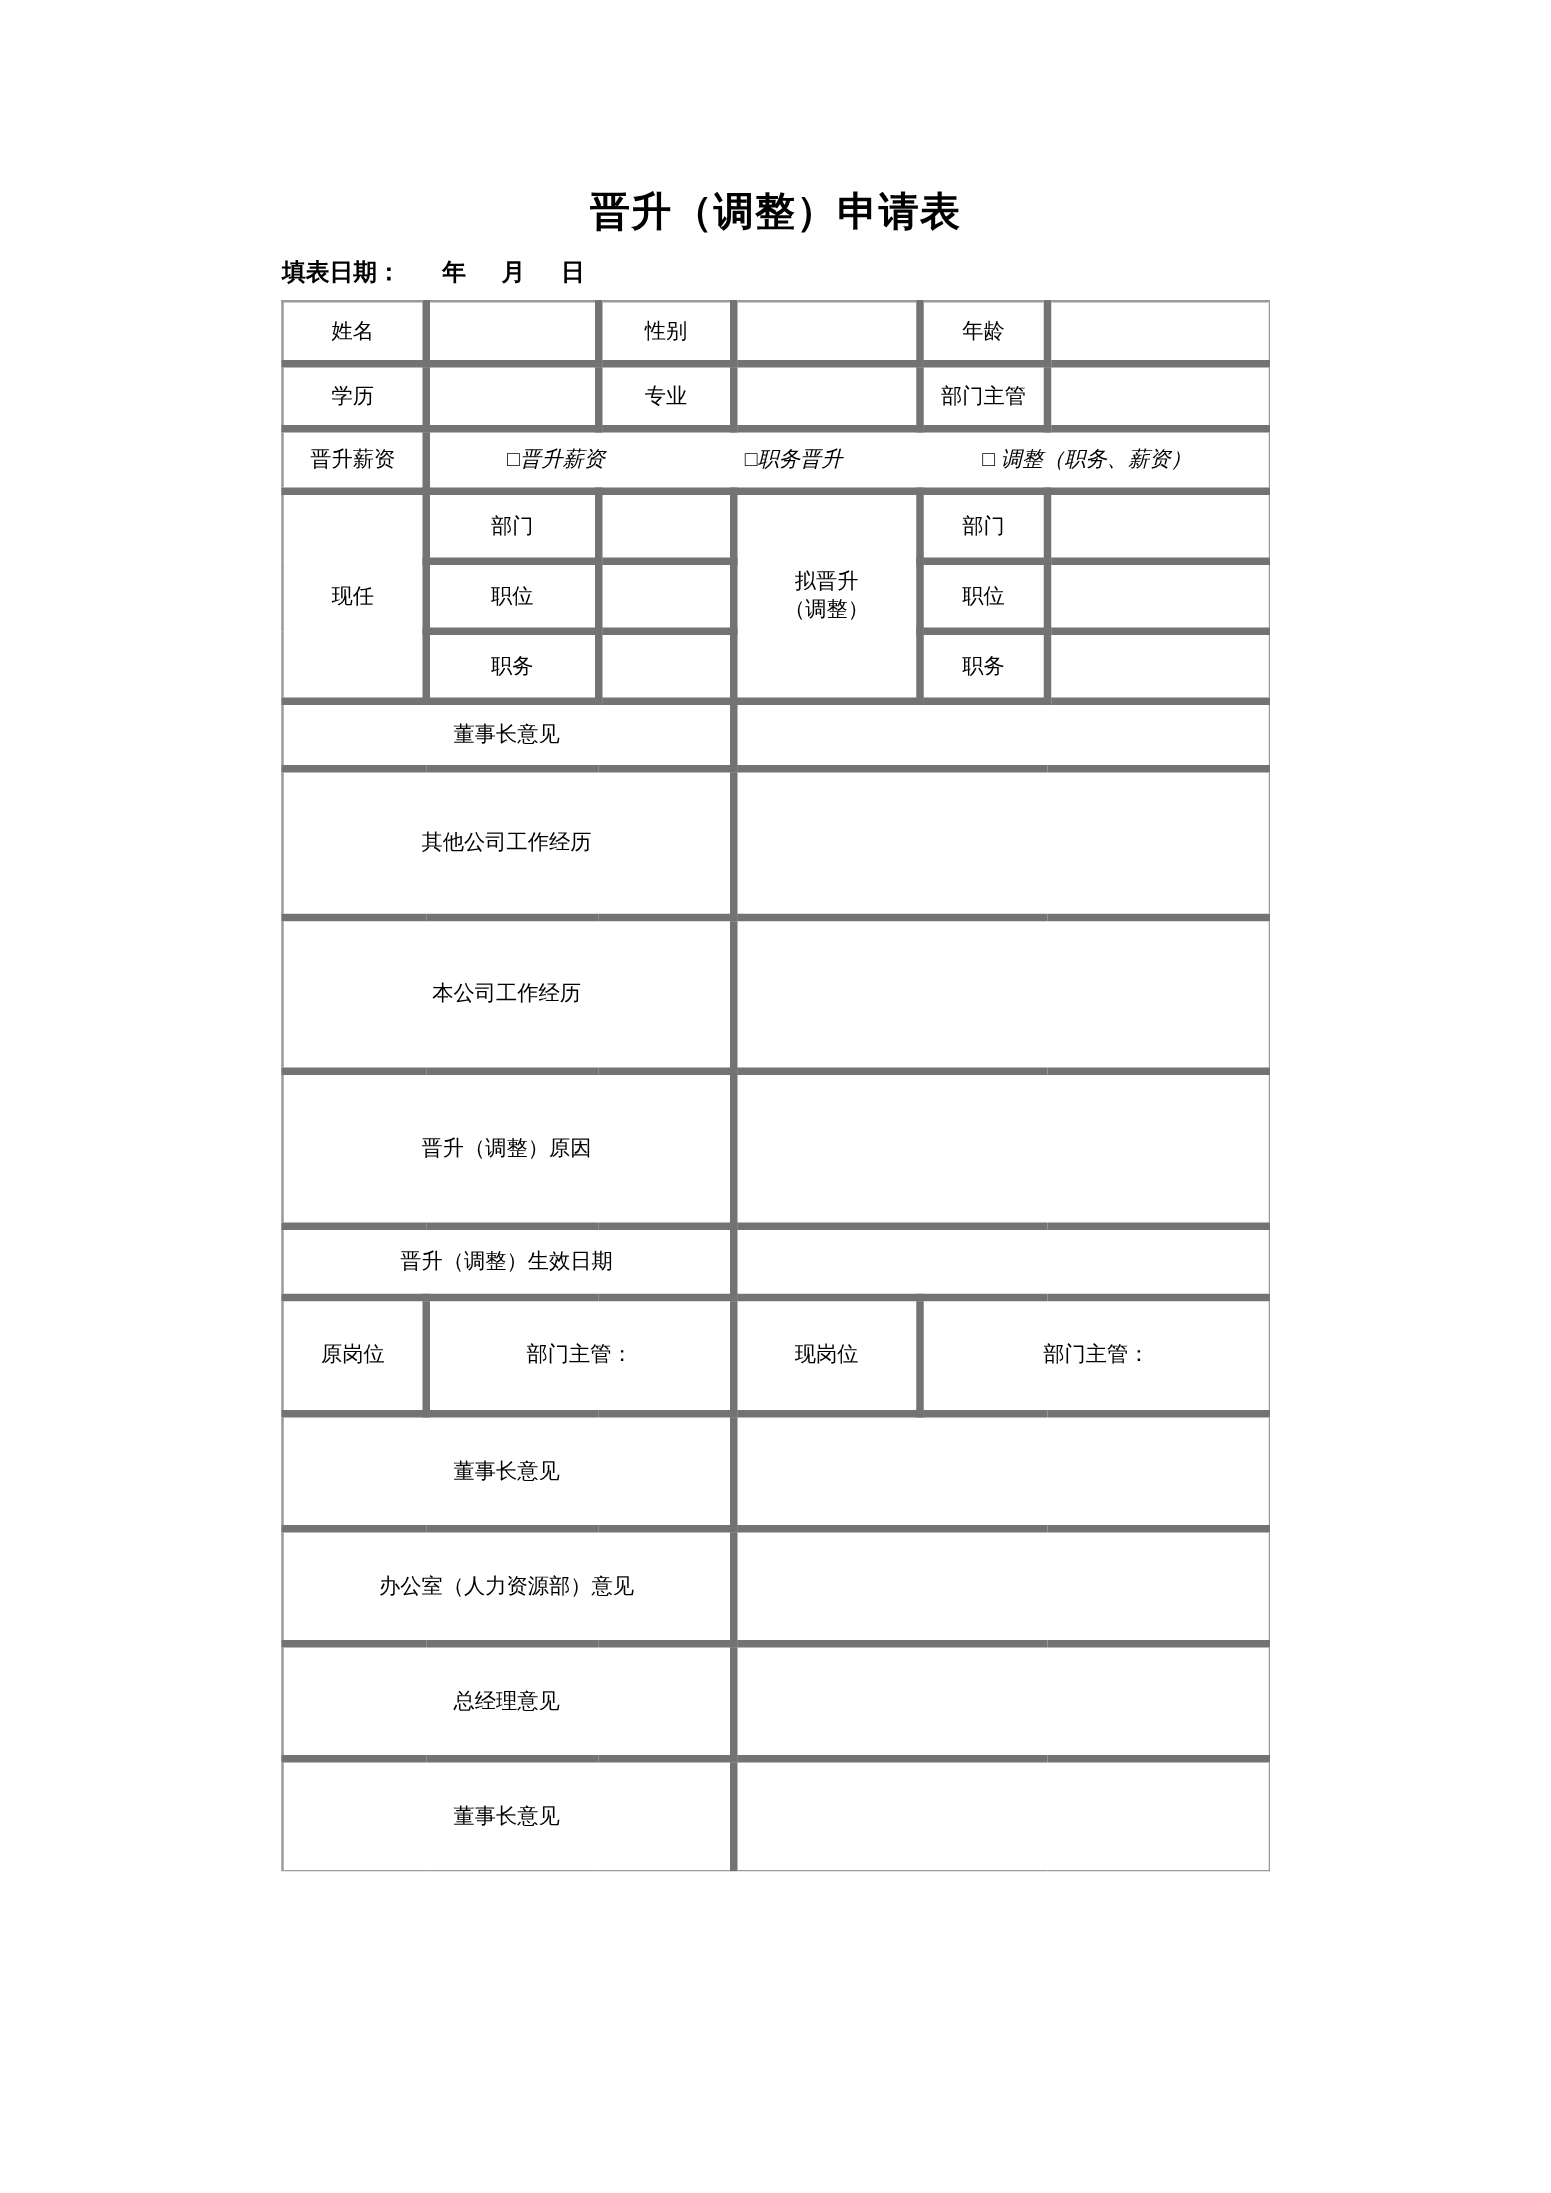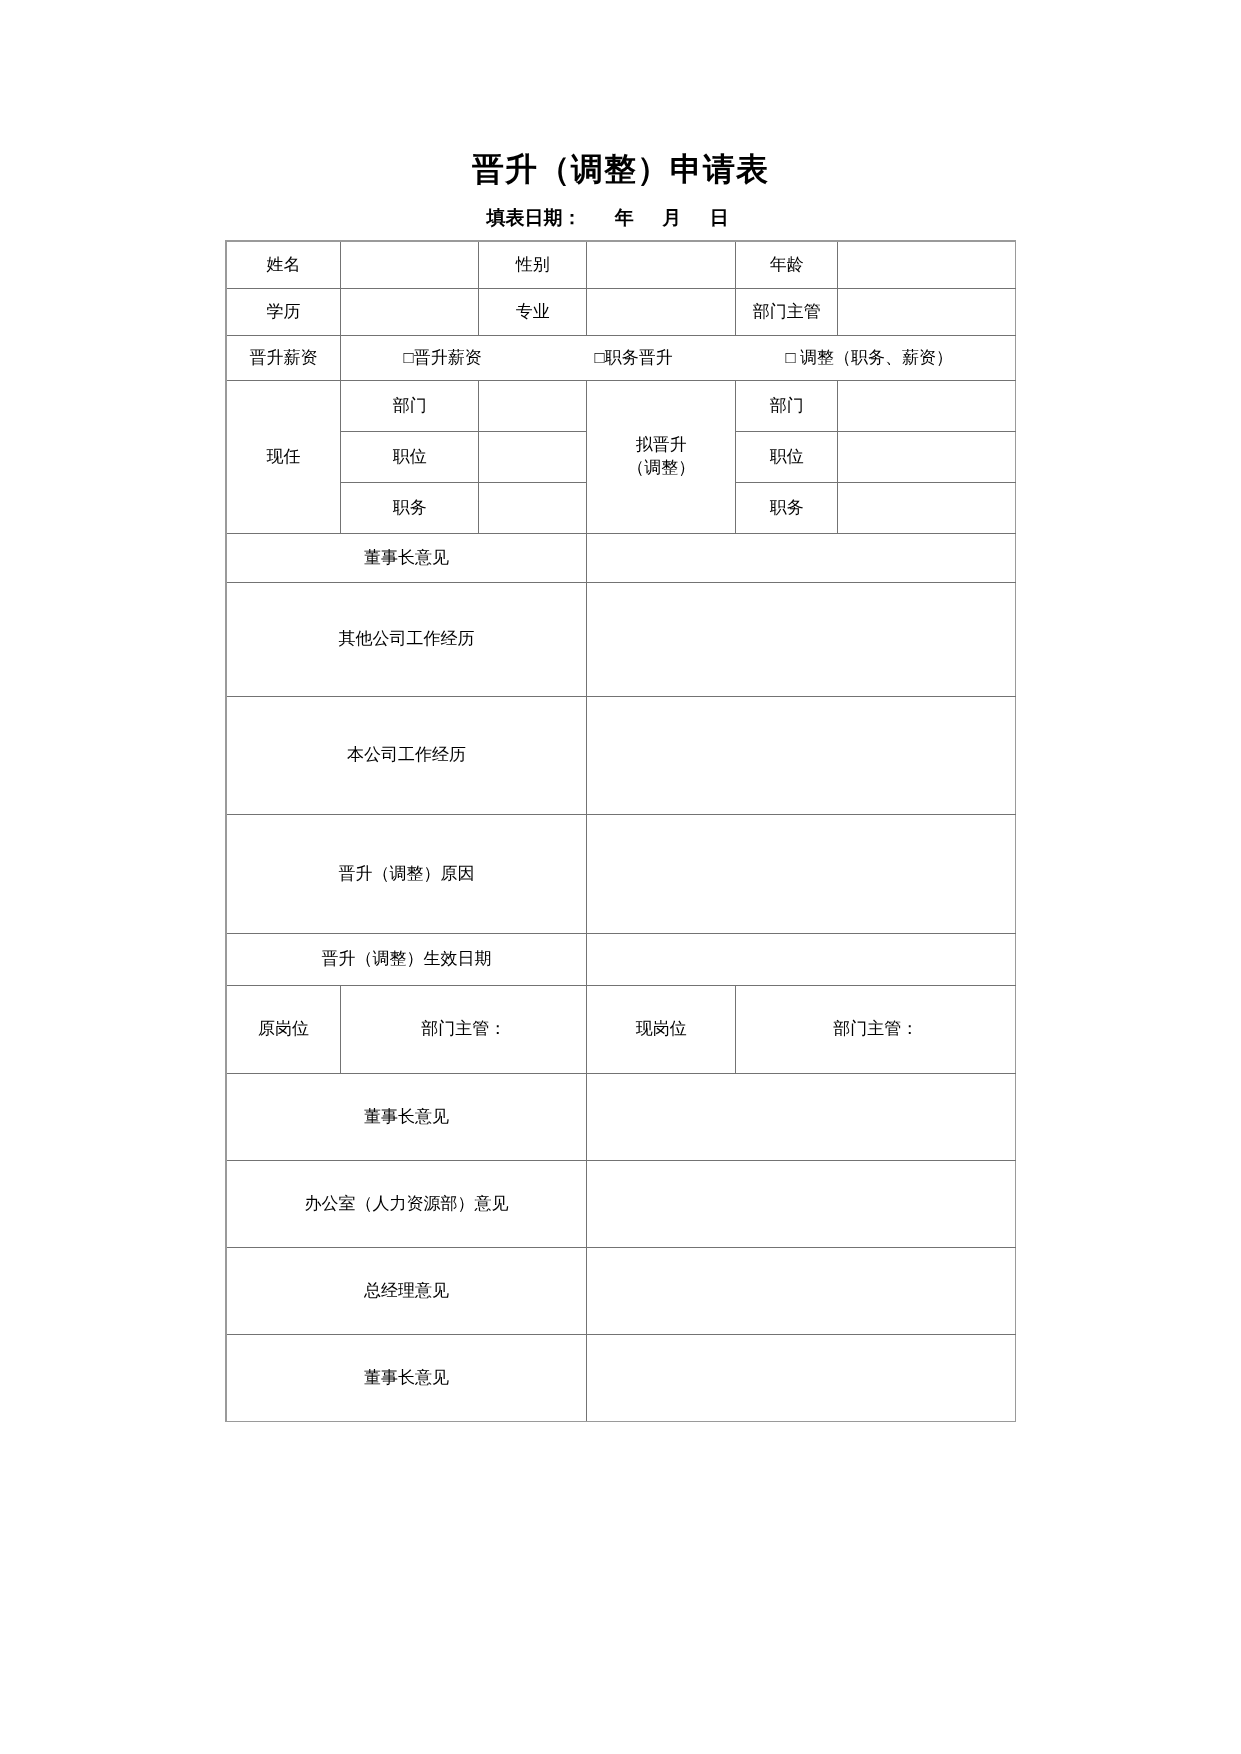--- a/index.html
+++ b/index.html
@@ -27,39 +27,39 @@
     font-weight: bold;
     letter-spacing: 1px;
     margin: 0;
     padding-top: 133px;
     line-height: 40px;
     font-family: "Liberation Serif", "DejaVu Serif", serif;
   }
   .date-line {
     width: 790px;
     margin: 0 auto;
-    text-align: center;
+    text-align: left;
     font-size: 19px;
     font-weight: bold;
     padding-top: 16px;
     padding-bottom: 9px;
     padding-right: 26px;
     box-sizing: border-box;
     white-space: pre;
     font-family: "Liberation Serif", "DejaVu Serif", serif;
   }
   table.form {
     width: 790px;
     margin: 0 auto;
     border-collapse: collapse;
     table-layout: fixed;
     font-size: 17px;
   }
   table.form td {
-    border: 1px solid #737373;
+    border: 6px solid #737373;
     padding: 0 6px;
     vertical-align: middle;
     text-align: center;
     font-family: "Liberation Serif", "DejaVu Serif", serif;
     line-height: 1.35;
   }
   td.label { text-align: center; }
   td.blank { text-align: left; }
   td.topleft {
     text-align: left;
@@ -74,20 +74,21 @@
   .cat-cell {
     text-align: left;
     padding-left: 0;
   }
   .cat-opts {
     display: flex;
     justify-content: space-around;
     align-items: center;
     width: 100%;
     font-size: 17px;
+    font-style: italic;
   }
   .cat-opts span { white-space: nowrap; }
   .two-line { line-height: 1.25; }
 </style>
 </head>
 <body>
 
 <div class="page">
 
   <h1 class="doc-title">晋升（调整）申请表</h1>

